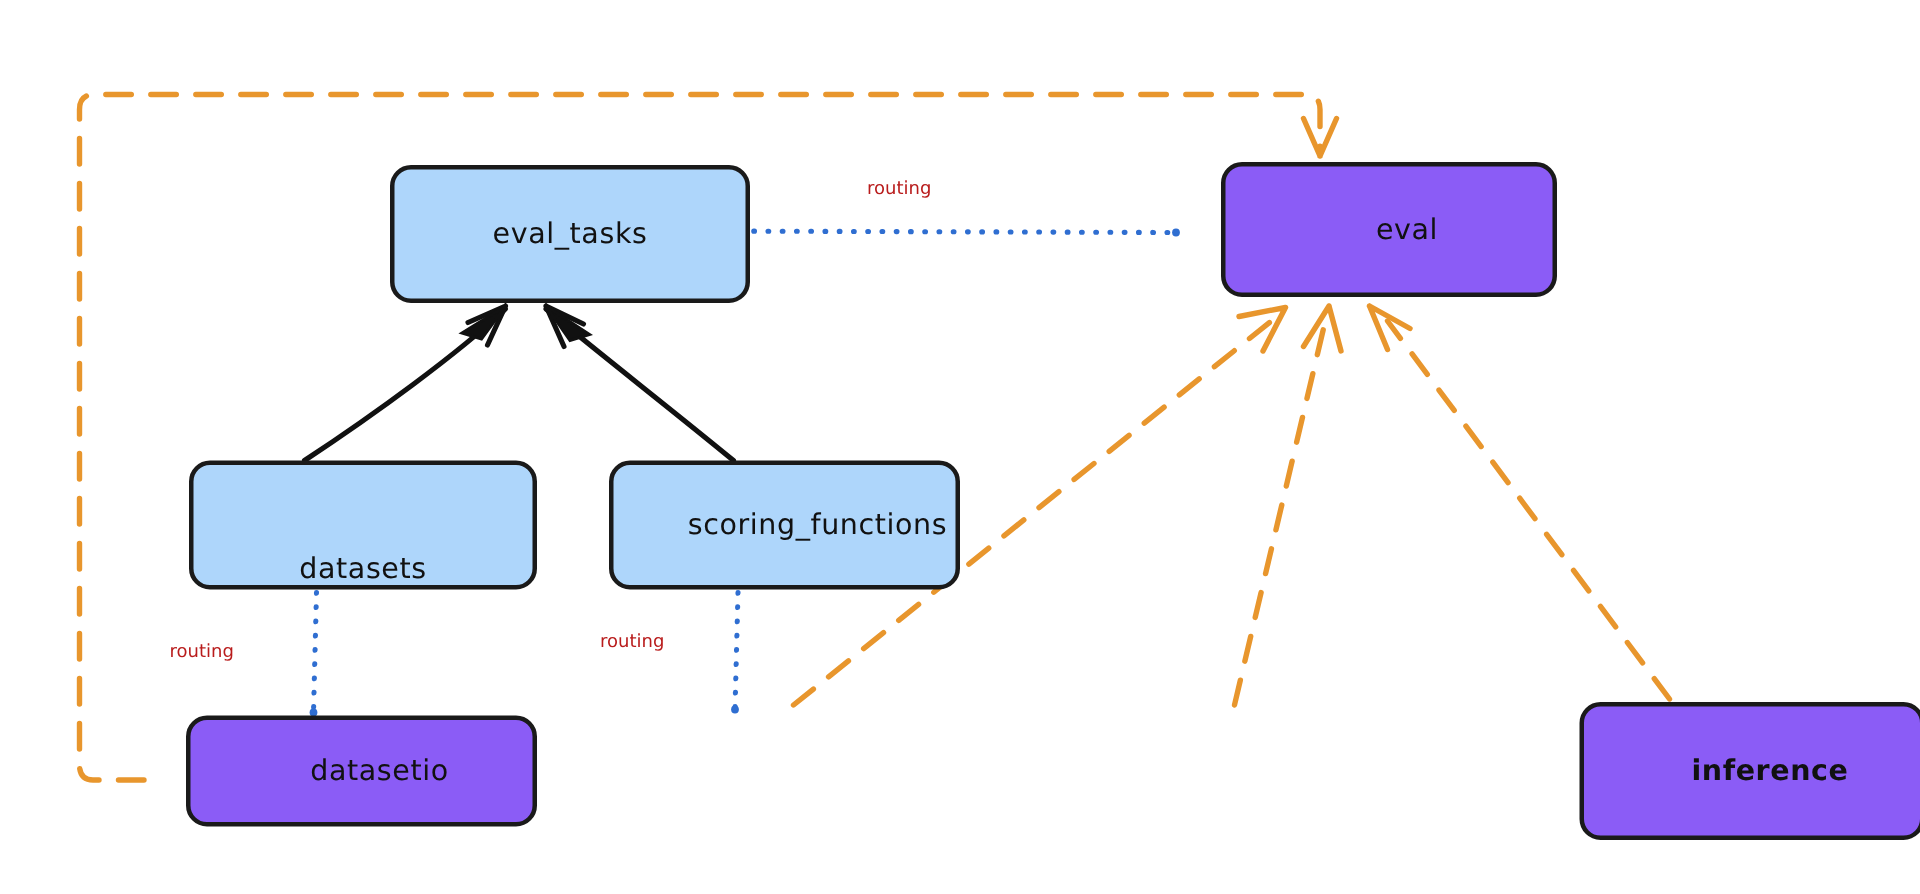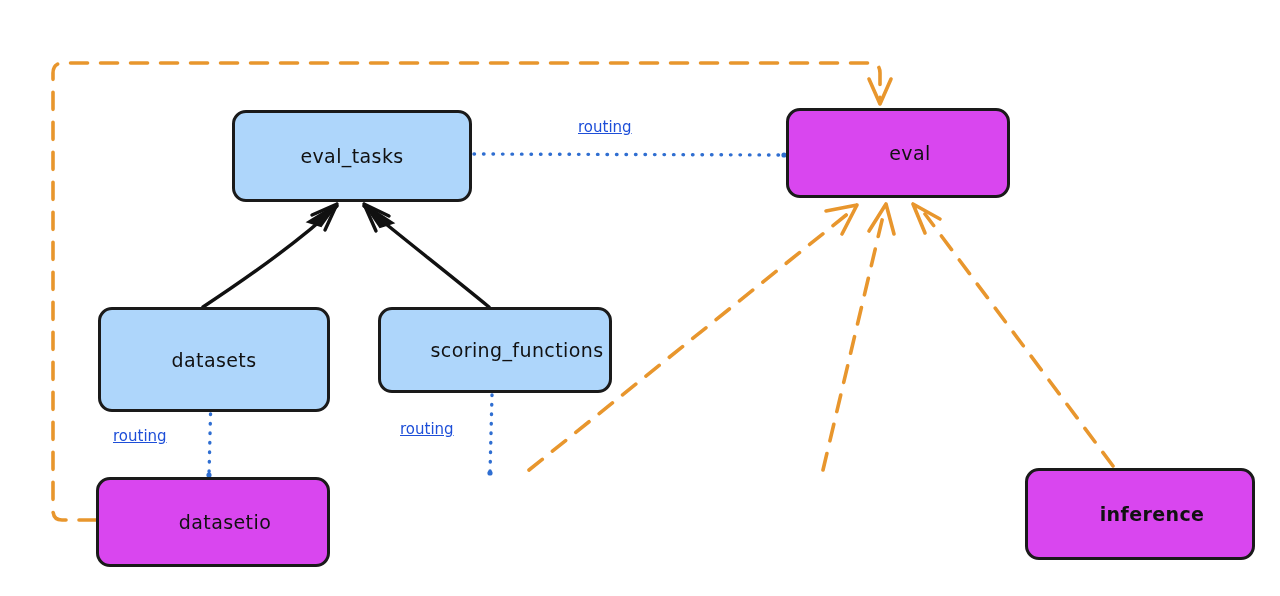--- a/index.html
+++ b/index.html
@@ -26,45 +26,45 @@
   }
   .node {
     position: absolute;
     box-sizing: border-box;
     border: 3px solid #1a1a1a;
     border-radius: 14px;
     display: flex;
     align-items: center;
     justify-content: center;
     z-index: 3;
+    margin-left: 28px;
   }
   .node.blue {
     background: #aed6fb;
   }
   .node.green {
-    background: #d946ef;
+    background: #8b5cf6;
     padding-left: 24px;
   }
   .node-label {
     font-family: "DejaVu Sans", sans-serif;
     font-size: 19px;
     color: #111111;
     letter-spacing: 0.4px;
     white-space: nowrap;
     user-select: none;
   }
   .edge-label {
     position: absolute;
     font-family: "DejaVu Sans", sans-serif;
-    font-size: 15px;
-    color: #1d4ed8;
+    font-size: 12px;
+    color: #b91c1c;
     white-space: nowrap;
     z-index: 4;
     user-select: none;
-    text-decoration: underline;
   }
 </style>
 </head>
 <body>
 
 <div id="canvas">
 
   <svg id="edges" viewBox="0 0 1280 596" width="1280" height="596" xmlns="http://www.w3.org/2000/svg">
 
     <g>
@@ -117,29 +117,29 @@
   </svg>
 
   <div class="node blue" style="left:232px; top:110px; width:240px; height:92px;">
     <span class="node-label">eval_tasks</span>
   </div>
 
   <div class="node green" style="left:786px; top:108px; width:224px; height:90px;">
     <span class="node-label">eval</span>
   </div>
 
-  <div class="node blue" style="left:98px; top:307px; width:232px; height:105px;">
+  <div class="node blue" style="left:98px; top:307px; width:232px; height:86px;align-items:flex-end;">
     <span class="node-label">datasets</span>
   </div>
 
   <div class="node blue" style="left:378px; top:307px; width:234px; height:86px;padding-left:44px;">
     <span class="node-label">scoring_functions</span>
   </div>
 
-  <div class="node green" style="left:96px; top:477px; width:234px; height:90px;justify-content:center;">
+  <div class="node green" style="left:96px; top:477px; width:234px; height:74px;justify-content:center;">
     <span class="node-label">datasetio</span>
   </div>
 
 
 
   <div class="node green" style="left:1025px; top:468px; width:230px; height:92px;font-weight:bold;">
     <span class="node-label">inference</span>
   </div>
 
   <div class="edge-label" style="left:578px; top:118px;">routing</div>

